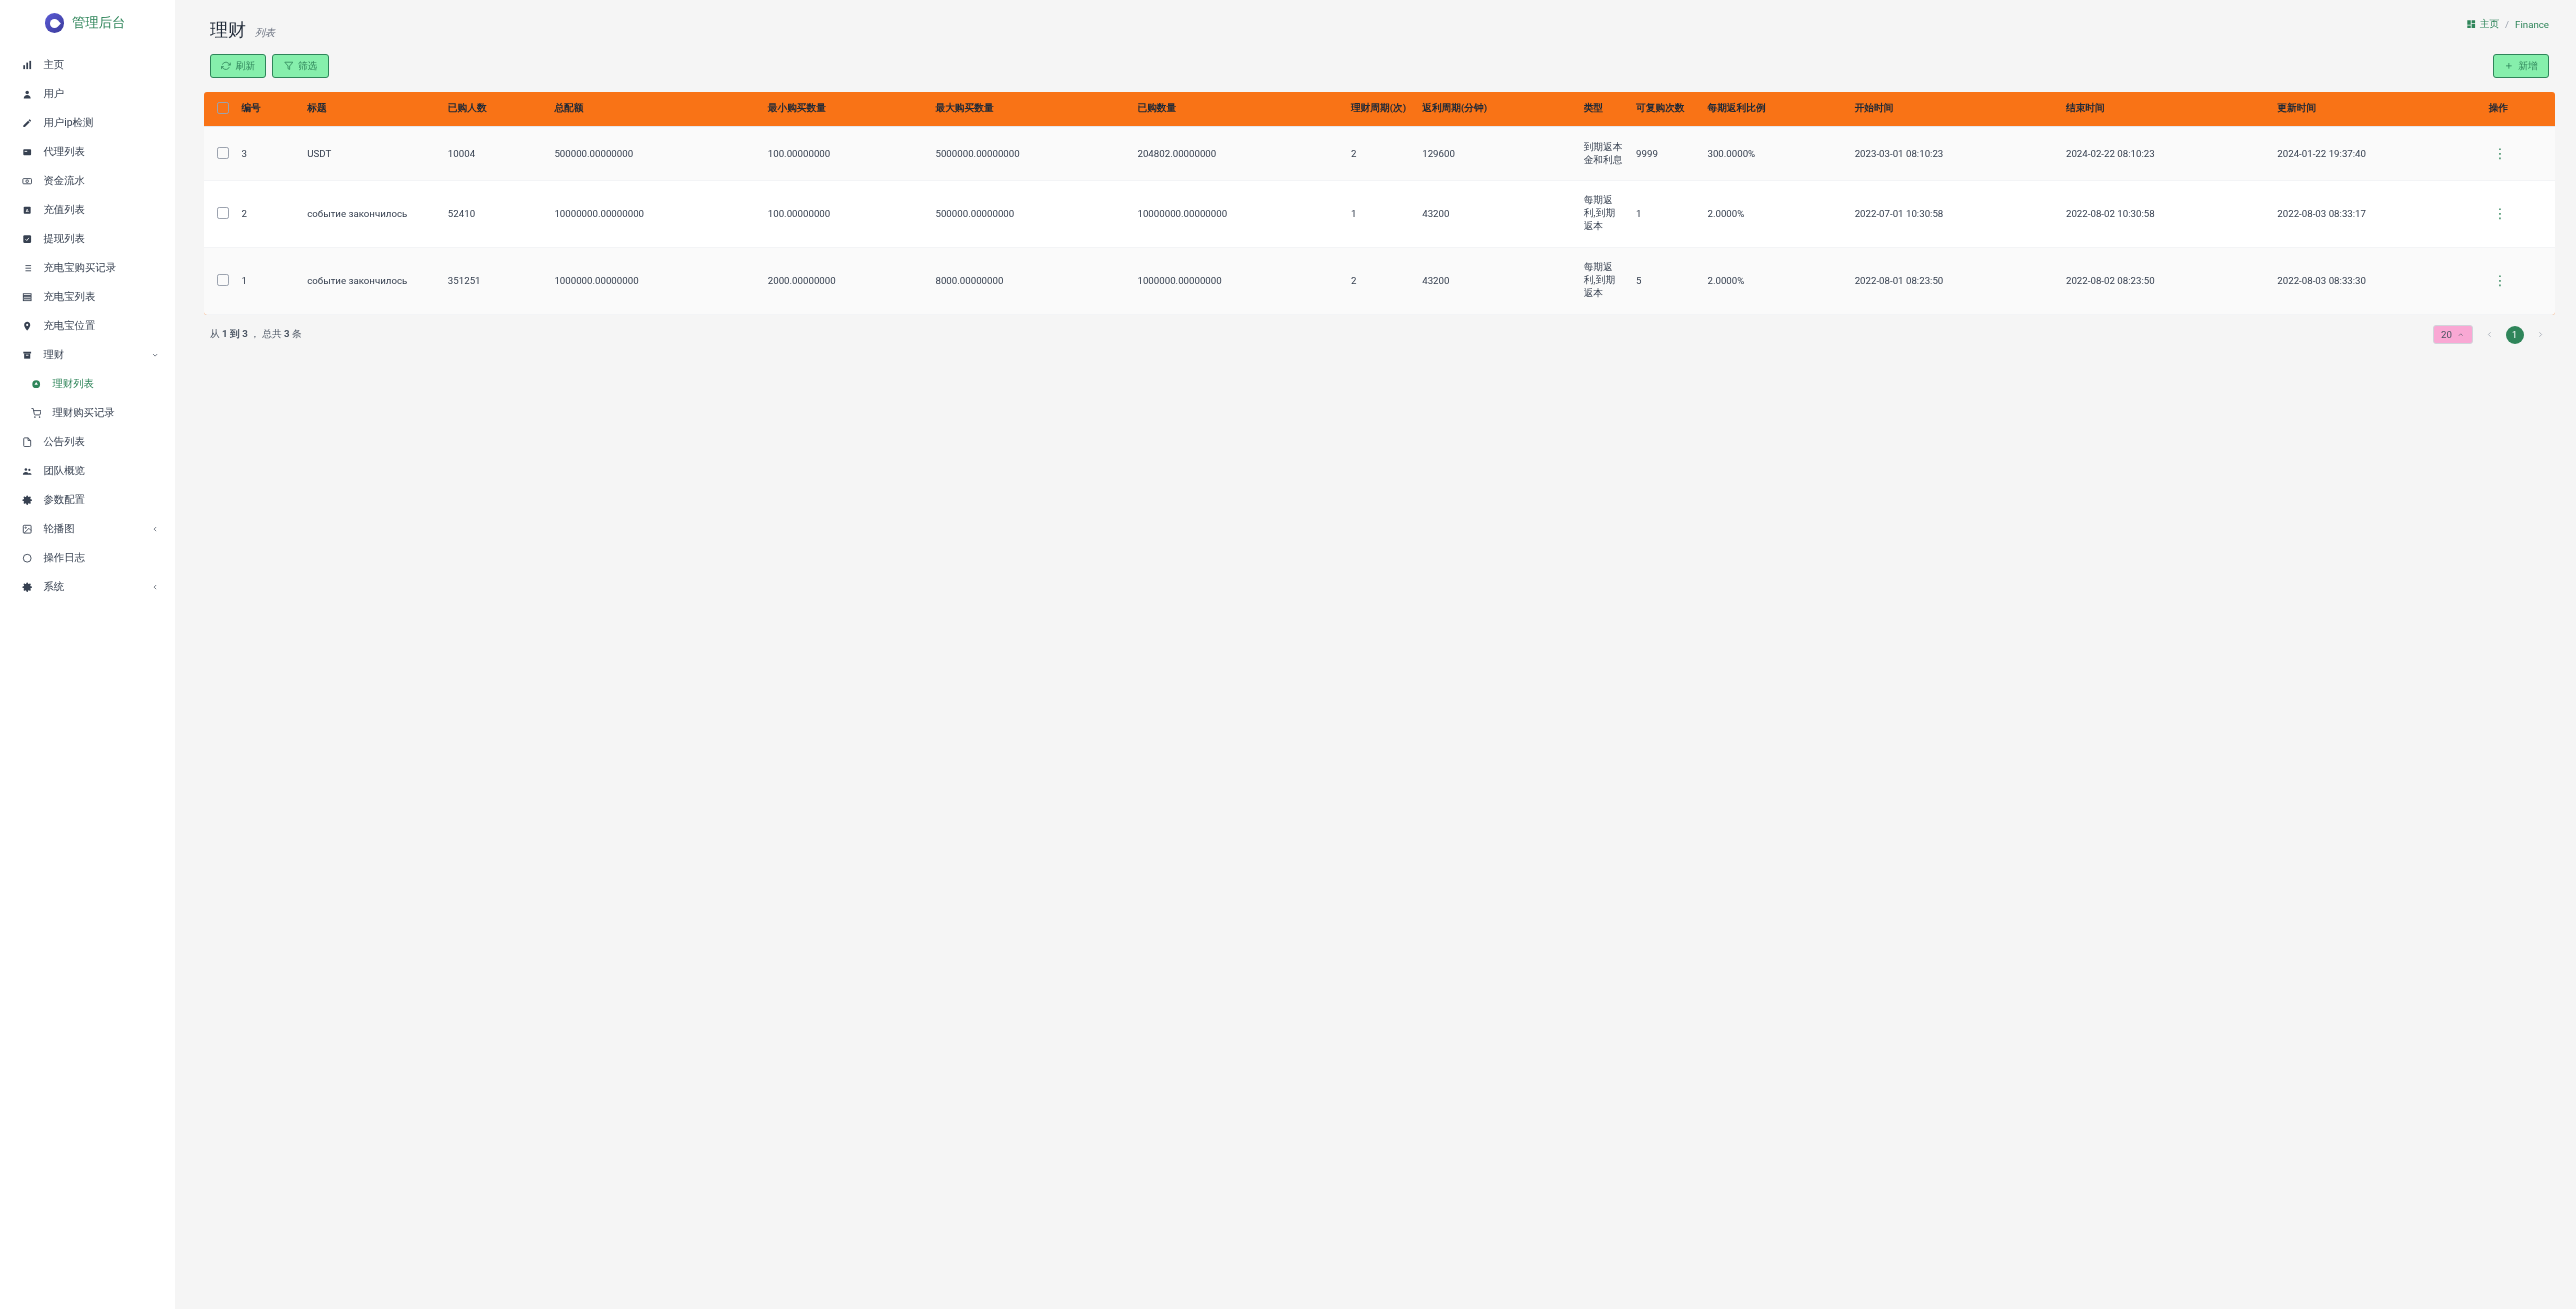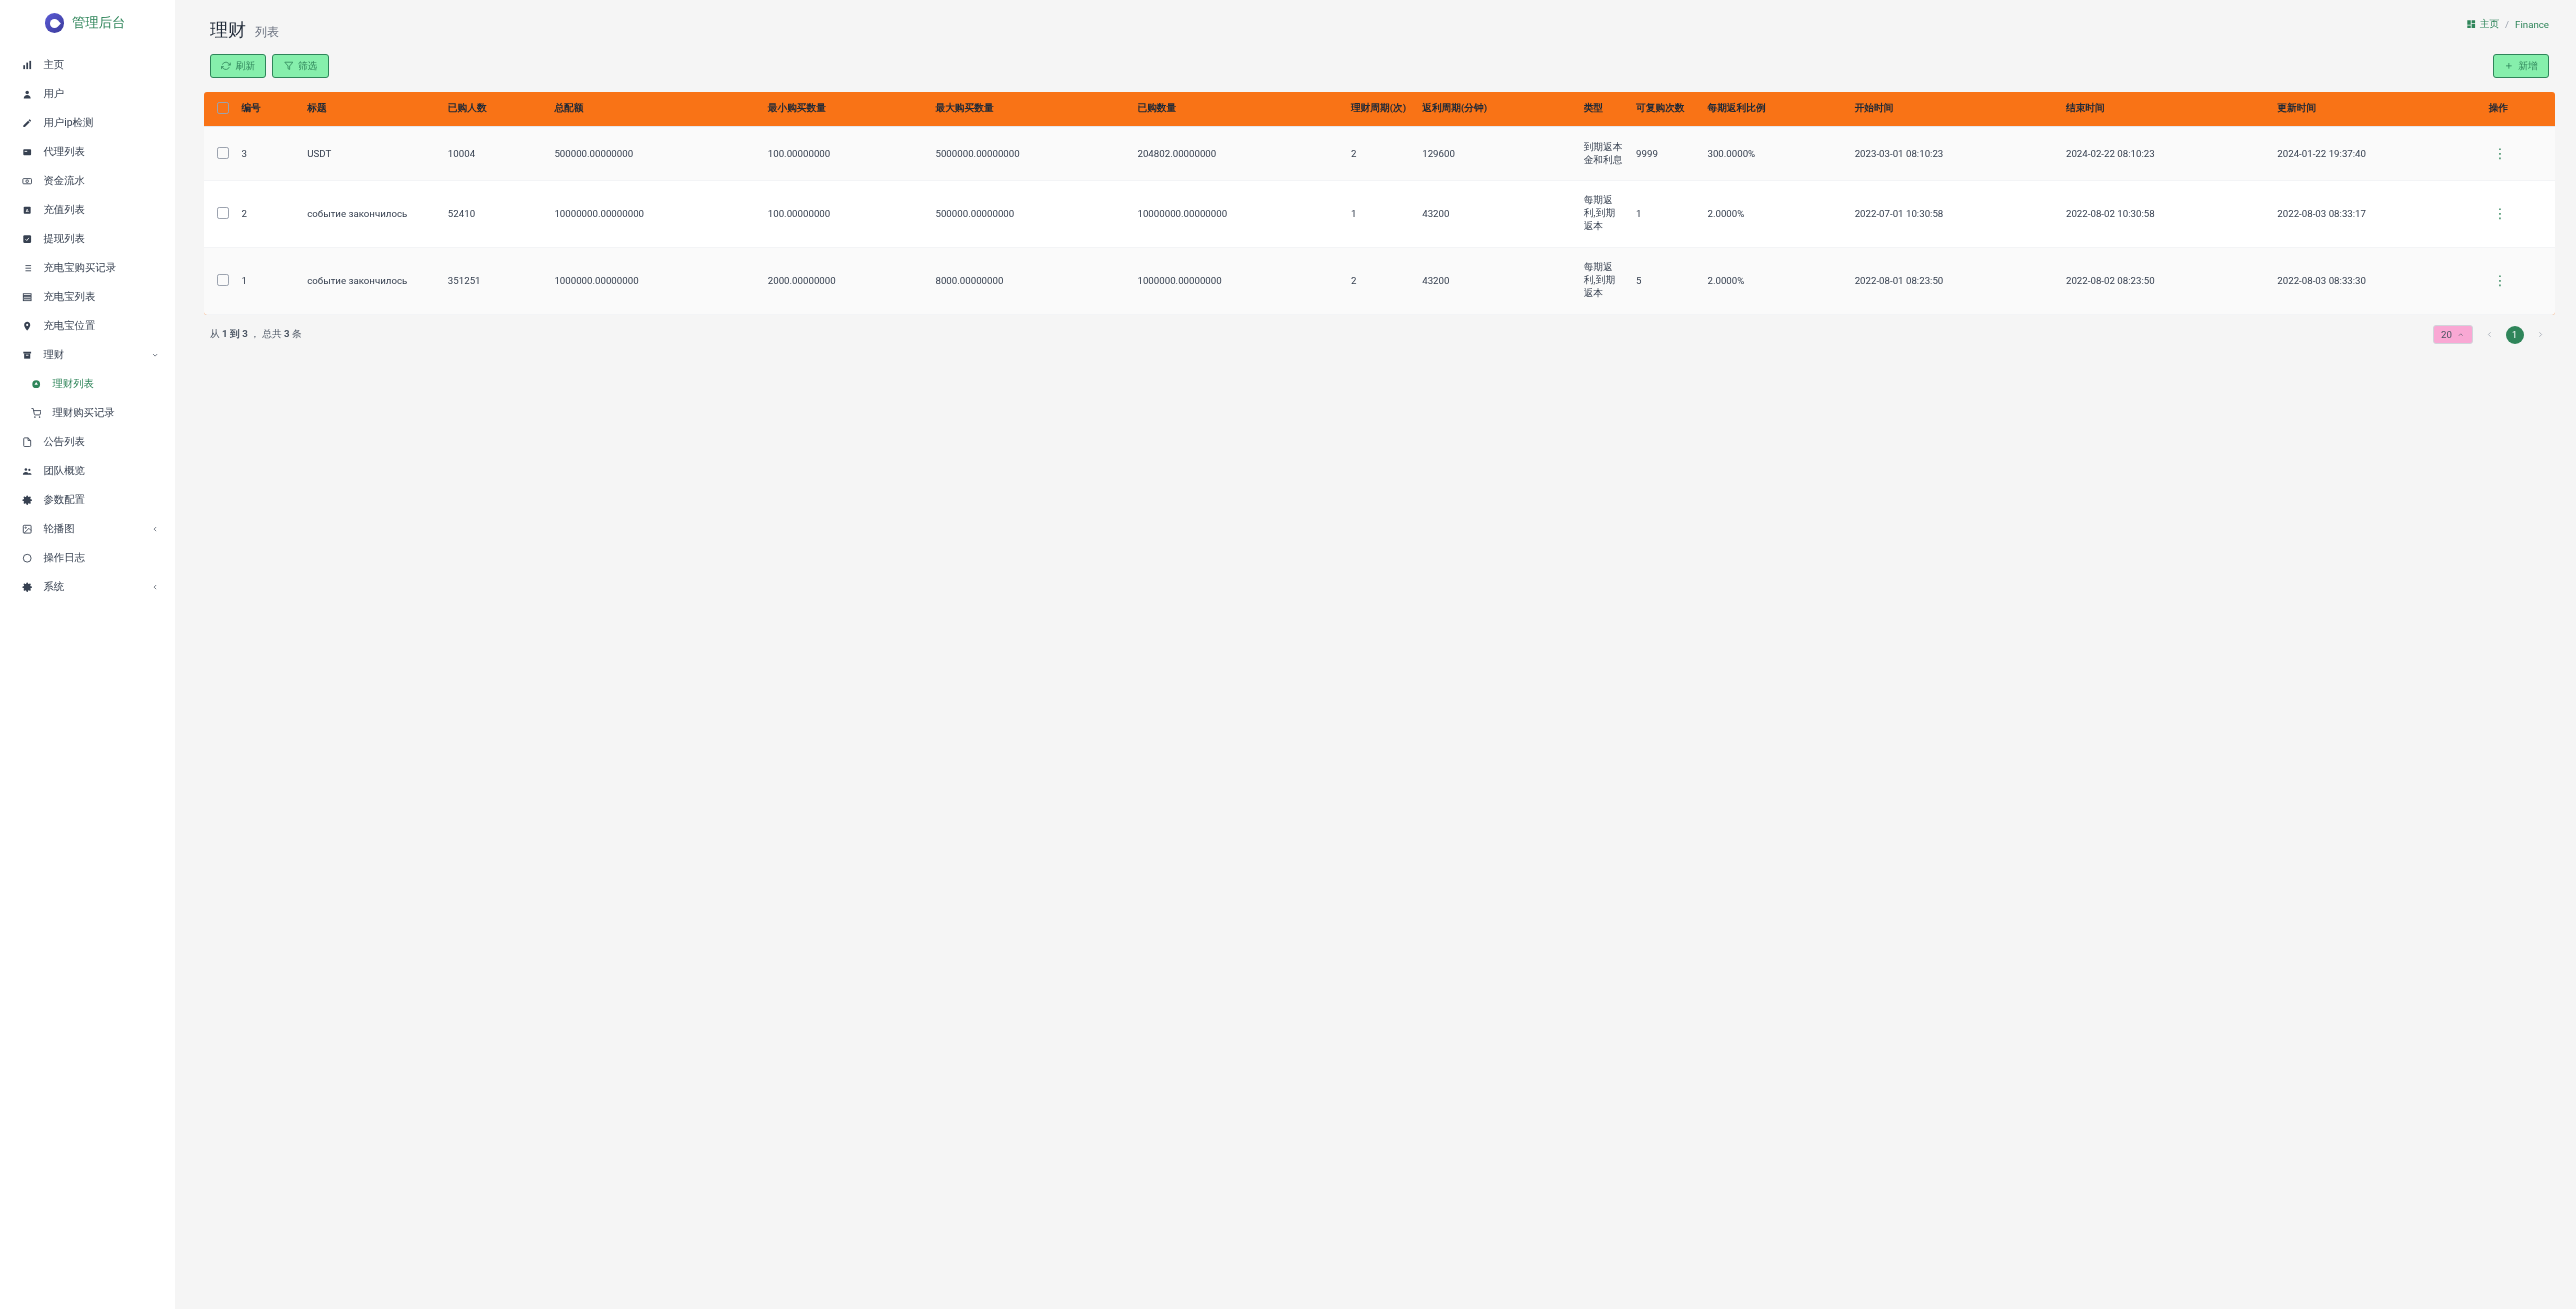--- a/index.html
+++ b/index.html
@@ -86,21 +86,21 @@
     }
     
     .page-header {
       padding: 18px 21px 12px;
       display: flex;
       justify-content: space-between;
       align-items: flex-start;
     }
     .page-title-wrap { display: flex; align-items: baseline; gap: 9px; }
     .page-title { font-size: 18px; font-weight: 500; color: #1f2937; }
-    .page-subtitle { font-size: 12px; color: #6b7280; }
+    .page-subtitle { font-size: 10px; color: #6b7280; font-style: italic; }
     .breadcrumb { display: flex; align-items: center; gap: 6px; font-size: 9.7px; }
     .breadcrumb .home { color: #2f855a; display: inline-flex; align-items: center; gap: 3px; }
     .breadcrumb .sep { color: #9ca3af; }
     .breadcrumb .current { color: #2f855a; }
     
     .action-bar {
       padding: 0 21px 7.5px;
       display: flex;
       justify-content: space-between;
       align-items: center;

